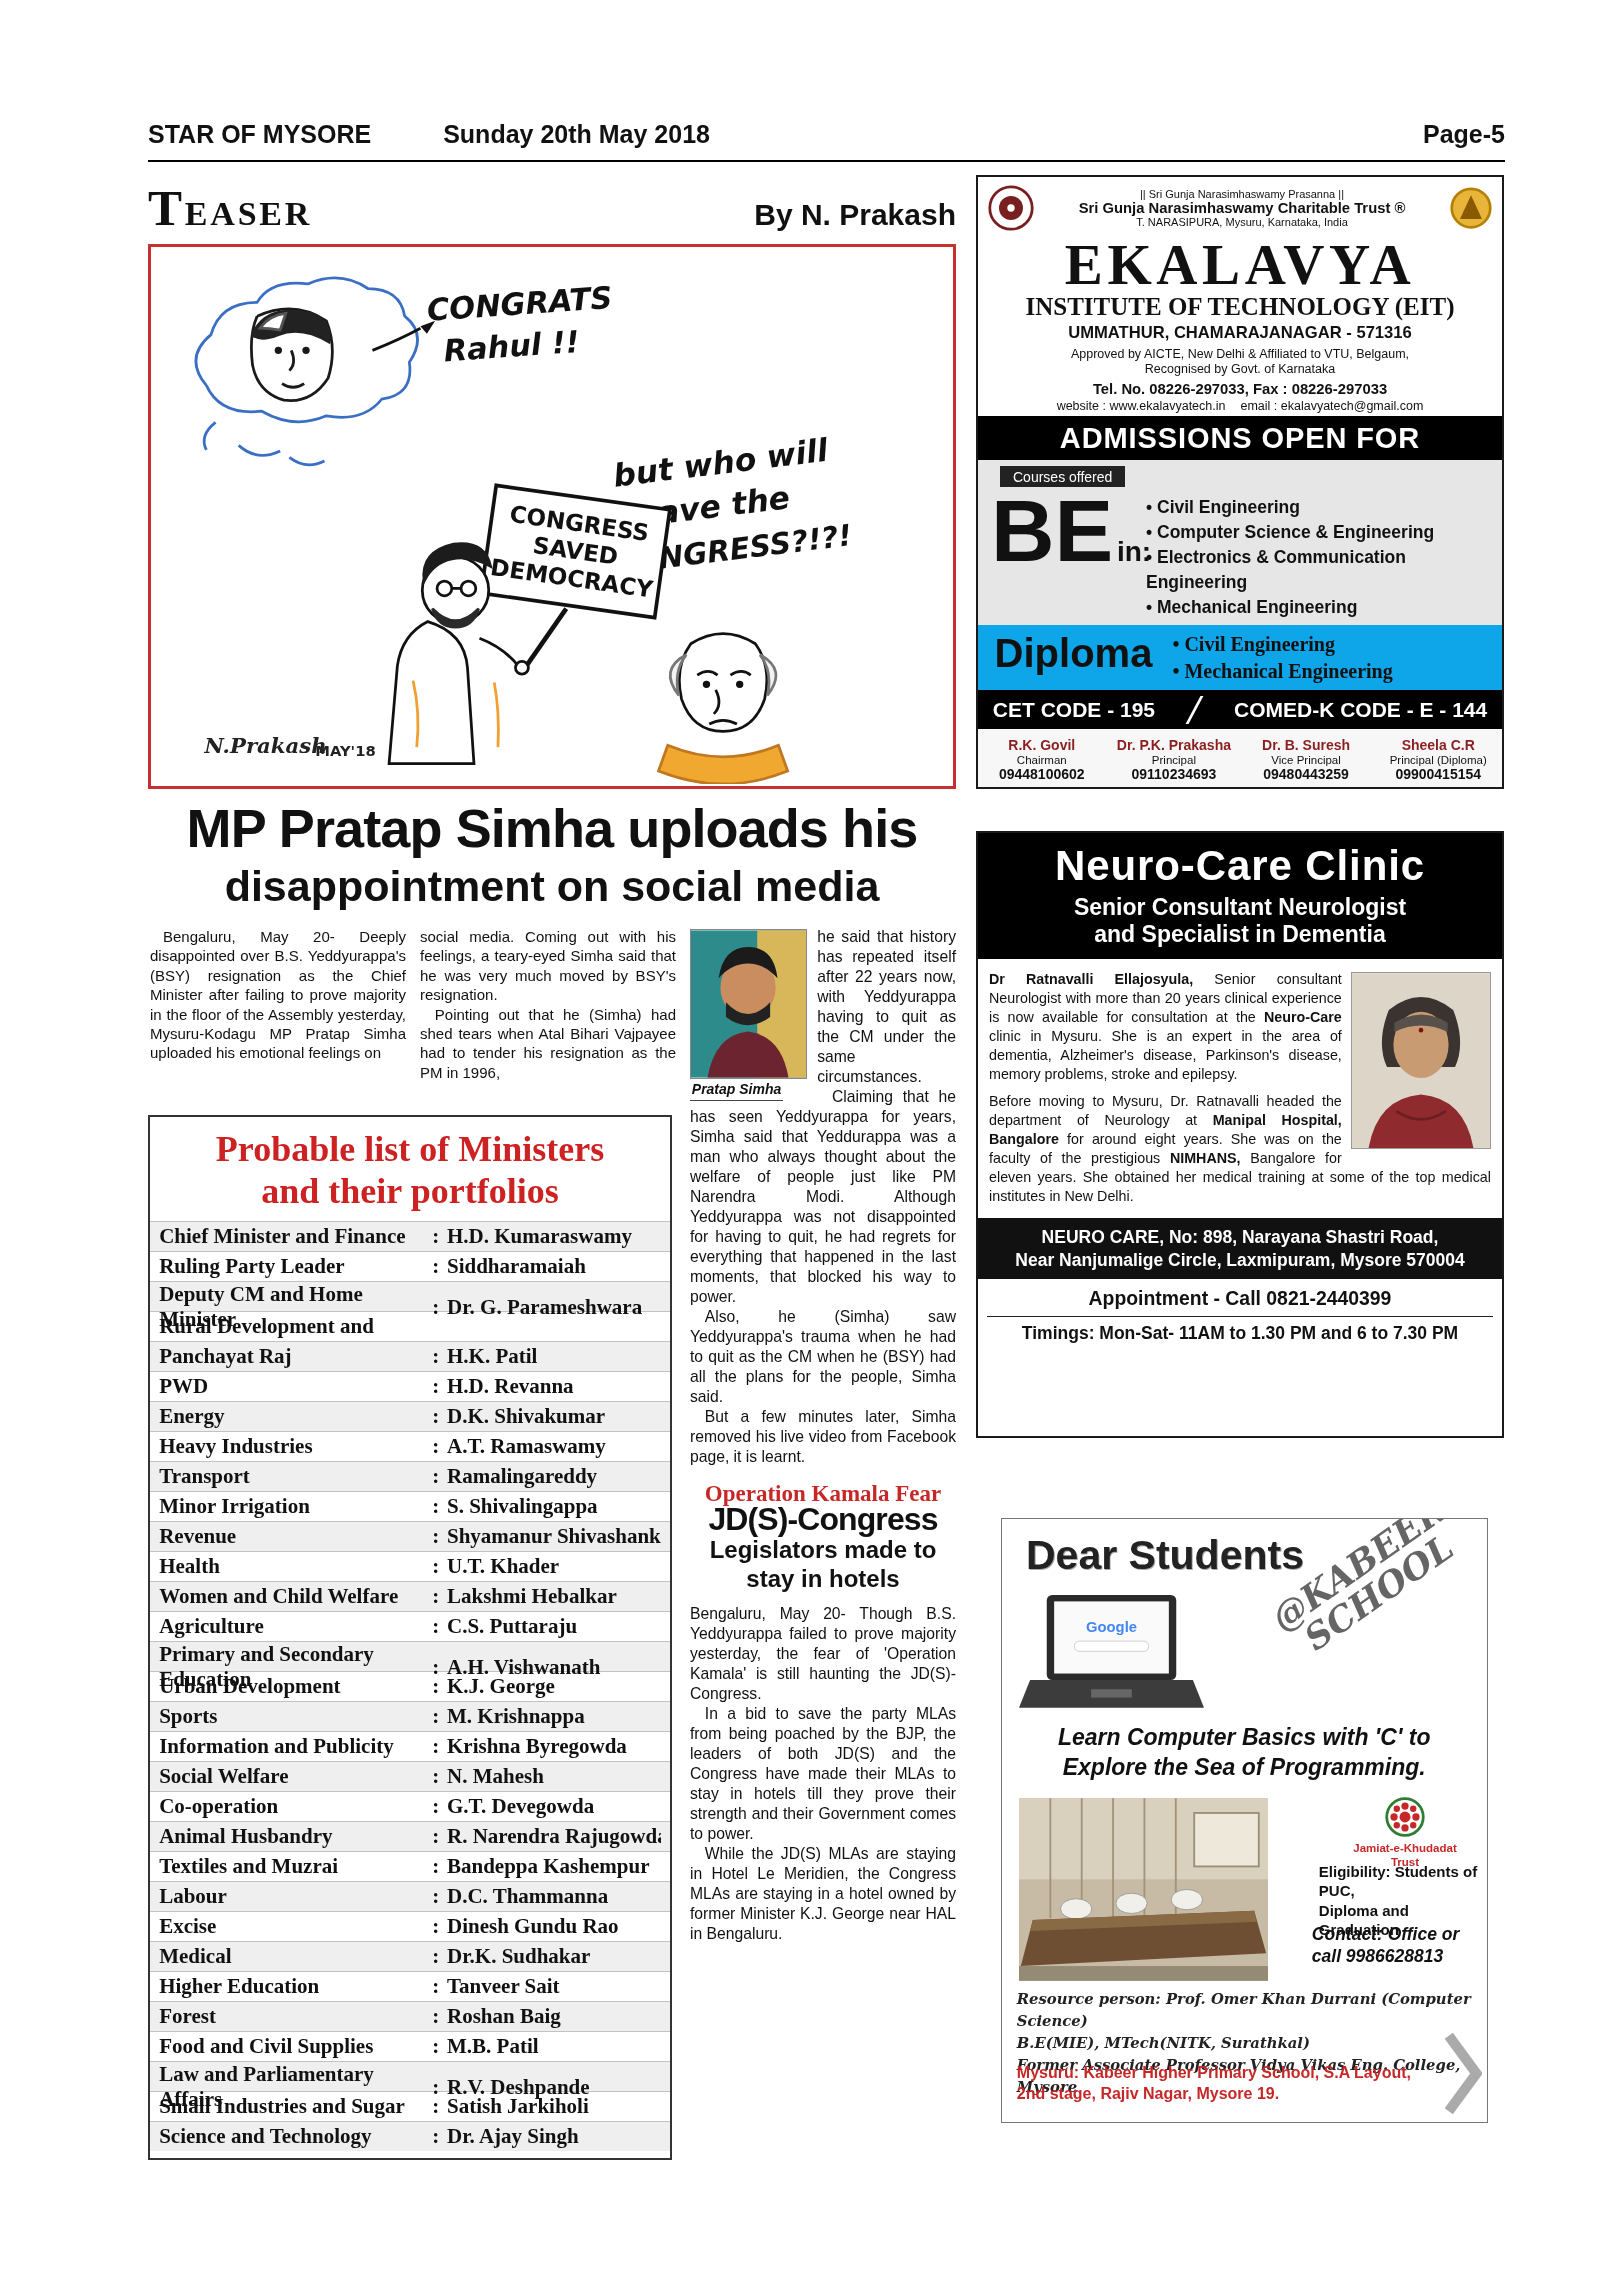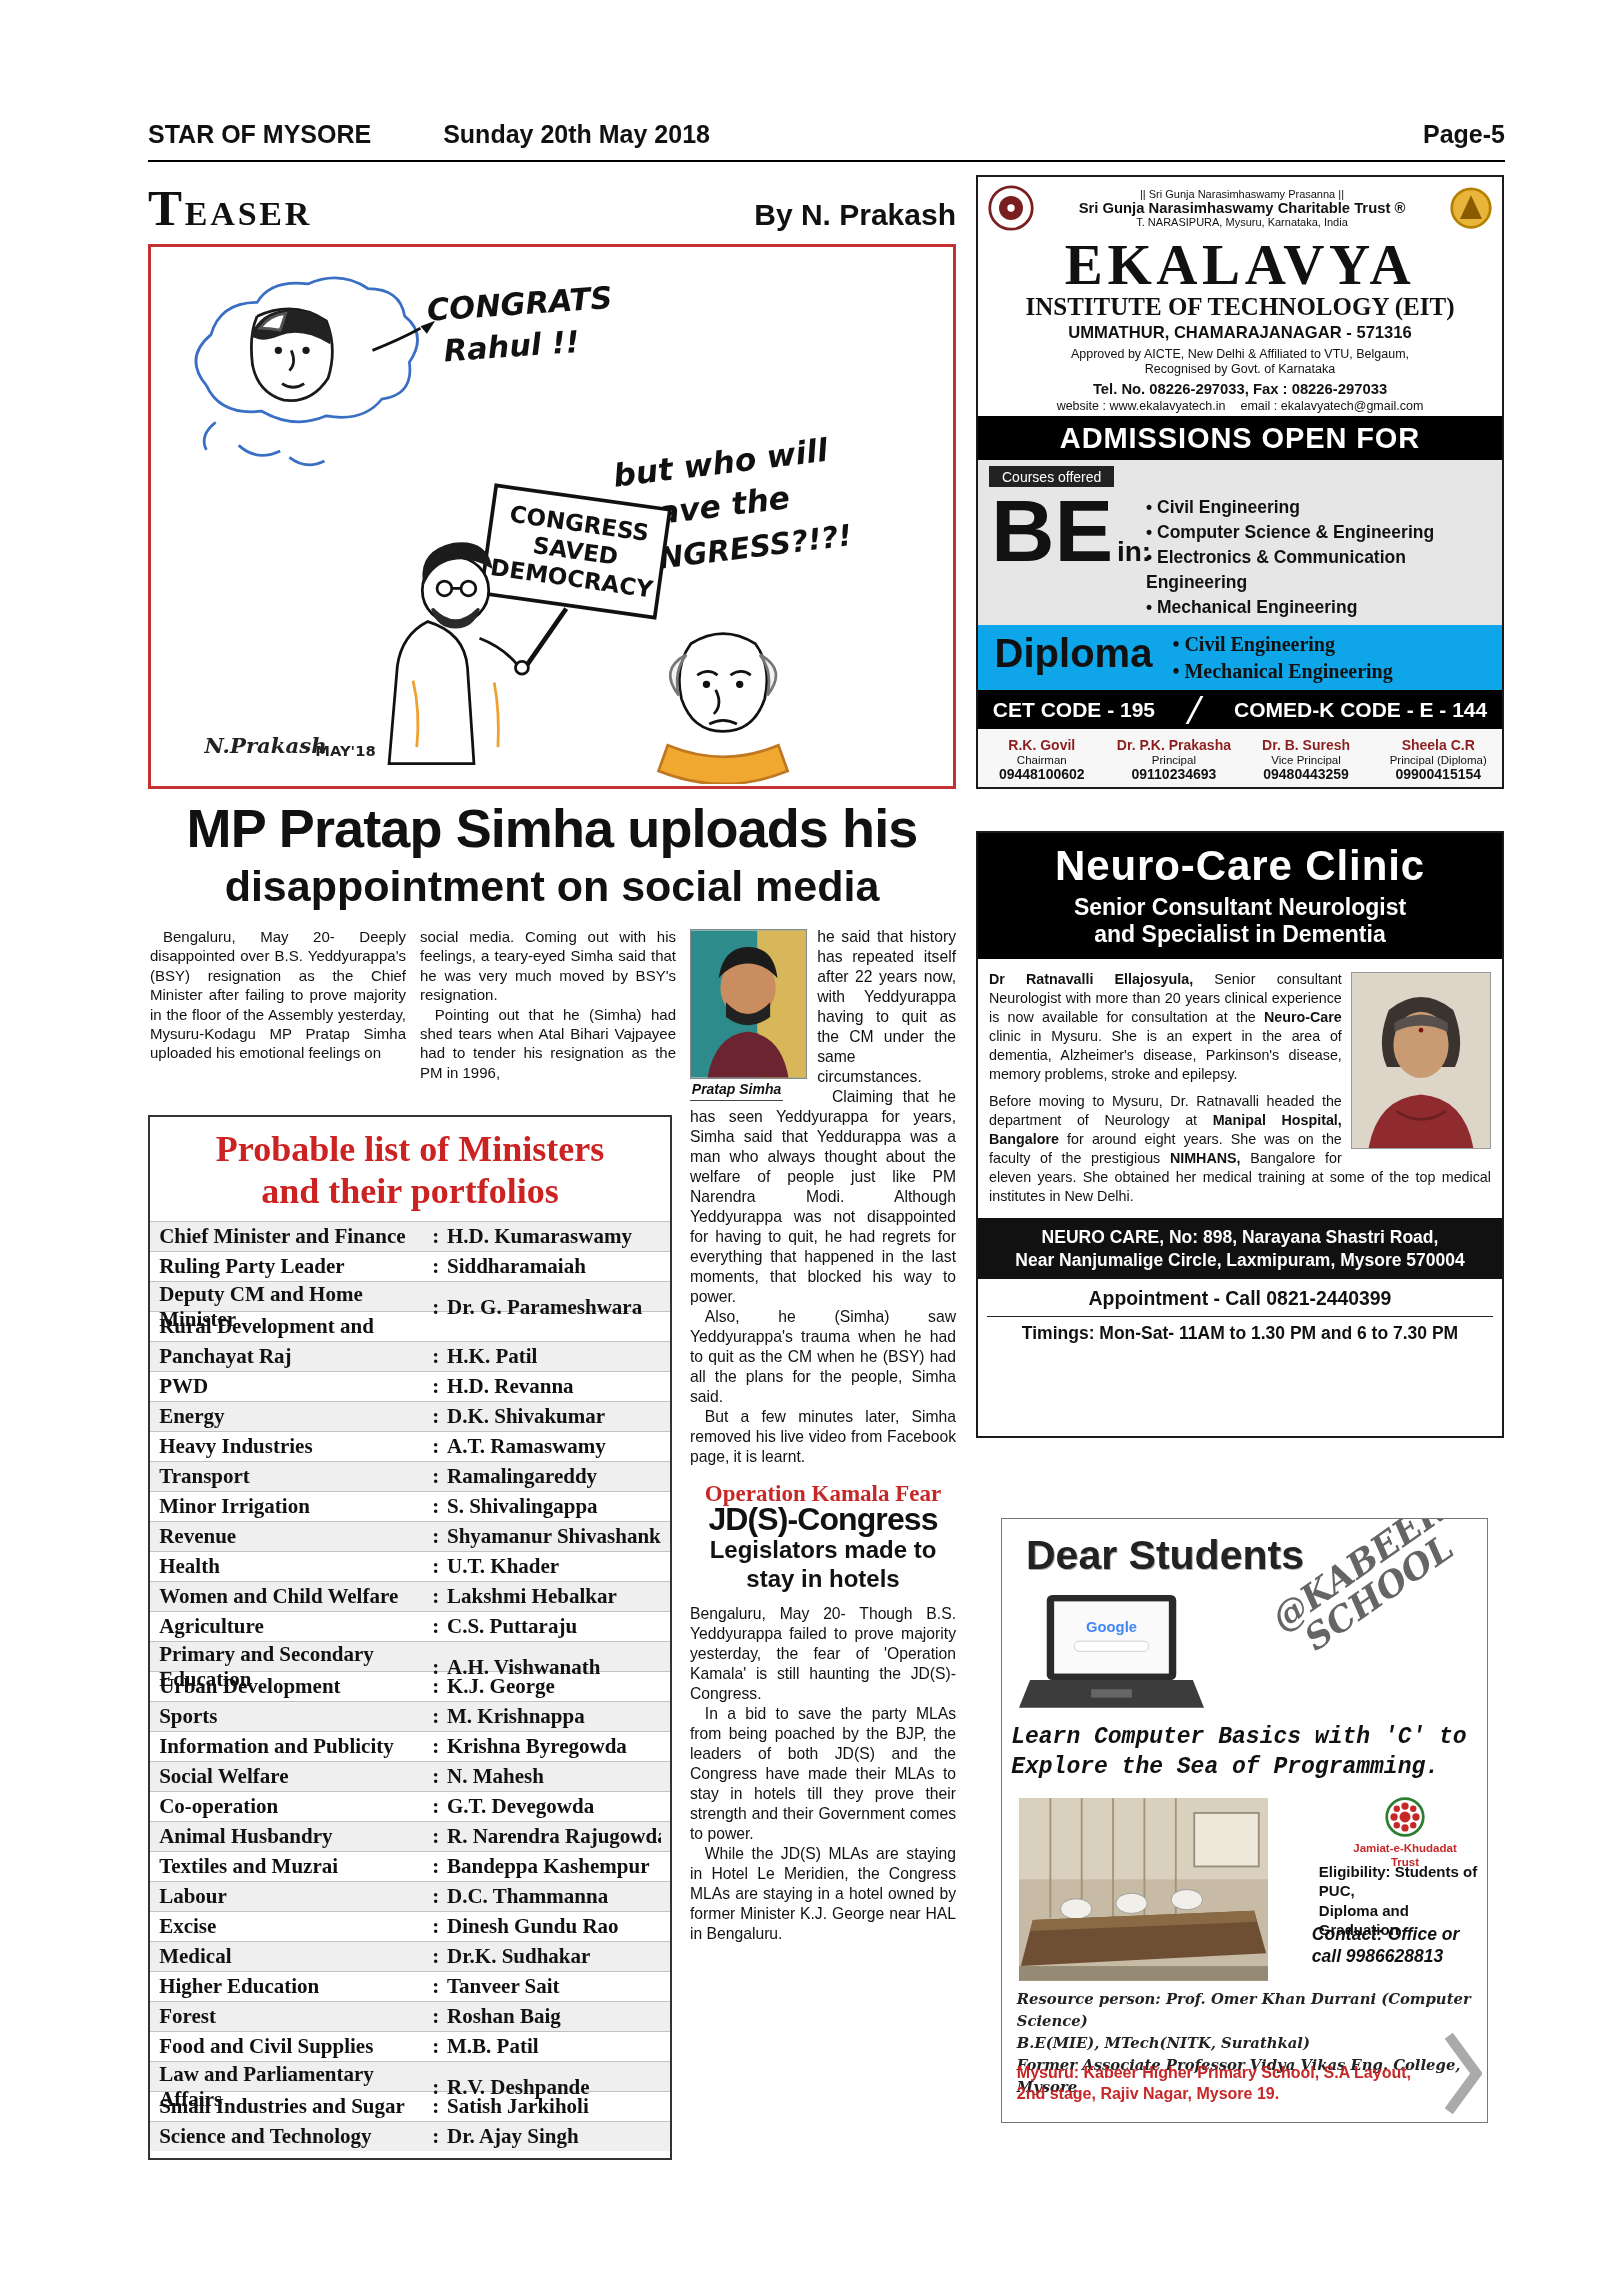--- a/index.html
+++ b/index.html
@@ -69,21 +69,21 @@
   .ek-trust{font-size:14.8px;font-weight:700}
   .ek-loc{font-size:11px}
   .ek-name{text-align:center;font-family:"Liberation Serif",serif;font-weight:700;font-size:57px;line-height:57px;letter-spacing:4.6px}
   .ek-inst{text-align:center;font-family:"Liberation Serif",serif;font-weight:700;font-size:25px;line-height:28px}
   .ek-place{text-align:center;font-weight:700;font-size:16.6px;margin-top:1.8px}
   .ek-app{text-align:center;font-size:12.5px;line-height:15.7px;margin-top:3.7px}
   .ek-tel{text-align:center;font-weight:700;font-size:14.8px;margin-top:2.8px}
   .ek-webrow{display:flex;justify-content:center;gap:15px;font-size:12.5px;padding:1.8px 0 3.7px}
   .ek-adm{background:#000;color:#fff;text-align:center;font-weight:700;font-size:29px;padding:5.5px 0;letter-spacing:0.9px}
   .ek-courses{background:#e6e6e6;padding:5.5px 0 0}
-  .ek-courses-label{display:inline-block;background:#222;color:#fff;font-size:14px;padding:2.8px 13px;margin-left:11px}
+  .ek-courses-label{display:inline-block;background:#222;color:#fff;font-size:14px;padding:2.8px 13px;margin-left:22px}
   .ek-be-row{display:flex;padding:0 13px 5.5px;align-items:flex-start}
   .ek-beblock{display:flex;align-items:baseline;min-width:155px}
   .ek-be{font-size:88px;font-weight:700;line-height:88px}
   .ek-in{font-size:28px;font-weight:700;margin-left:3.7px}
   .ek-list{list-style:none;margin:7.4px 0 0;padding:0;font-weight:700;font-size:17.5px;line-height:25px}
   .ek-list li::before{content:"• "}
   .ek-dip-row{display:flex;align-items:flex-start;background:#0ea5e9;padding:5.5px 16.6px;gap:20px}
   .ek-dip{font-size:40px;font-weight:700}
   .ek-dip-list{list-style:none;margin:0;padding:0;font-weight:700;font-size:20px;line-height:27px;font-family:"Liberation Serif",serif}
   .ek-dip-list li::before{content:"• "}
@@ -103,21 +103,21 @@
   .nc-body p{margin:0 0 8.3px}
   .nc-addr{background:#111;color:#fff;text-align:center;font-weight:700;font-size:17.5px;line-height:23px;padding:7.4px 3.7px}
   .nc-appt{text-align:center;font-weight:700;font-size:19.4px;padding:8.3px 0 5.5px;border-bottom:1.8px solid #222;margin:0 9.2px}
   .nc-time{text-align:center;font-weight:700;font-size:17.5px;padding:6.5px 0}
 
   
   #dear > div{position:absolute}
   .ds-title{top:13px;left:24px;font-size:41px;font-weight:700;color:#222;text-shadow:0.9px 0.9px 0 #aaa}
   .ds-tag{top:24px;right:16.6px;font-family:"DejaVu Serif",serif;font-style:italic;font-weight:700;font-size:35px;color:#555;transform:rotate(-35deg);transform-origin:center;line-height:35px;text-align:center;opacity:.9}
   .ds-laptop{top:74px;left:16.6px}
-  .ds-script{top:203px;left:9.2px;width:466px;font-family:Liberation Mono, monospace;font-style:italic;font-weight:700;font-size:23px;line-height:30px}
+  .ds-script{top:203px;left:9.2px;width:466px;text-align:center;font-family:Liberation Sans, sans-serif;font-style:italic;font-weight:700;font-size:23px;line-height:30px}
   .ds-logo{top:277px;right:22px;width:120px;text-align:center}
   .ds-trust{color:#c62828;font-size:11.5px;font-weight:700;line-height:14px}
   .ds-elig{top:343px;right:9.2px;width:159px;font-weight:700;font-size:15px;line-height:19.4px}
   .ds-contact{top:404px;right:9.2px;width:166px;font-weight:700;font-style:italic;font-size:17.5px;line-height:22px}
   .ds-class{top:279px;left:16.6px}
   .ds-res{top:469px;left:14.8px;width:460px;font-family:"DejaVu Serif",serif;font-style:italic;font-weight:700;font-size:14.8px;line-height:22px;color:#222}
   .ds-venue{top:543px;left:14.8px;width:397px;color:#c62828;font-weight:700;font-size:16px;line-height:21px}
   .ds-chev{top:513px;right:5.5px}
 </style>
 </head>

